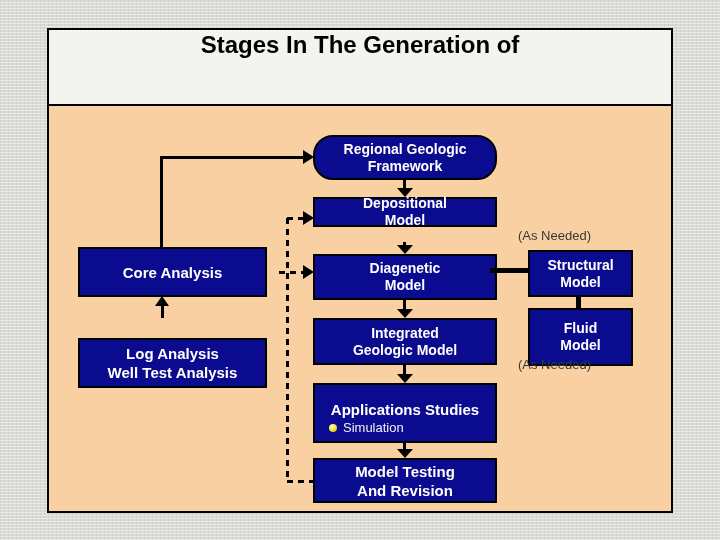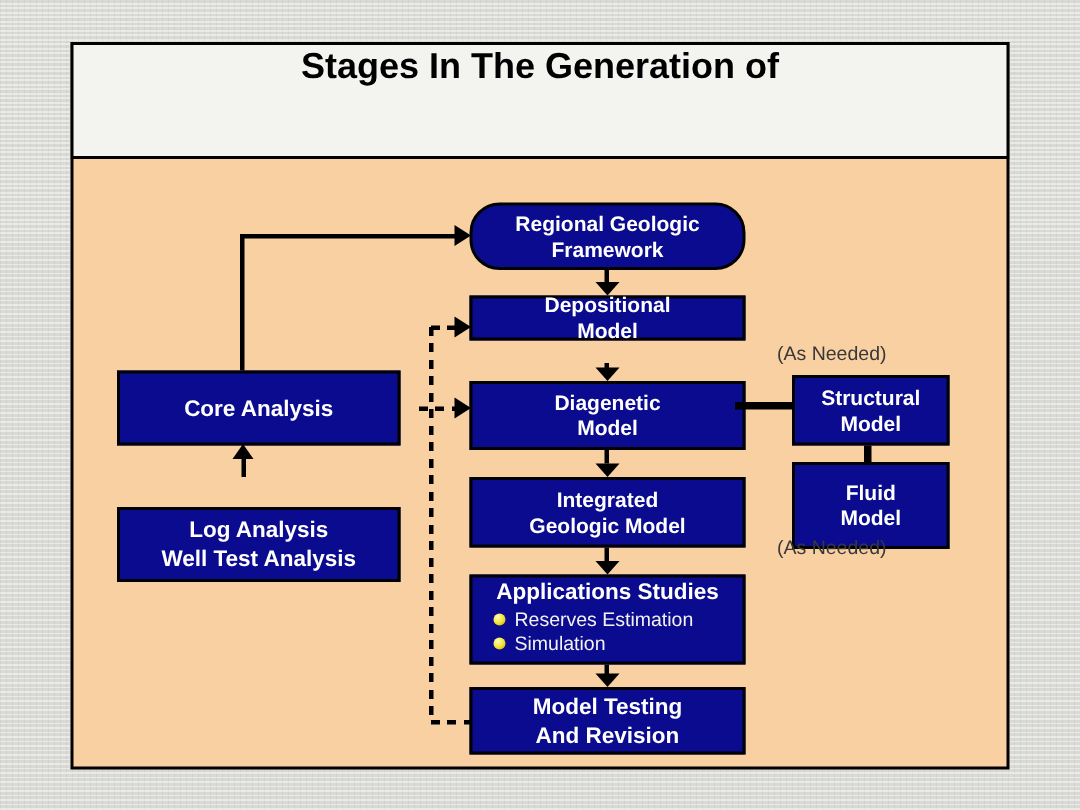--- a/index.html
+++ b/index.html
@@ -31,21 +31,21 @@
   .bx-log{left:78px;top:318px;width:189px;height:50px;font-size:15px;line-height:19px;margin-top:20px;}
   .bx-regional{left:313px;top:135px;width:184px;height:45px;border-radius:20px;}
   .bx-depositional{left:313px;top:197px;width:184px;height:30px;}
   .bx-diagenetic{left:313px;top:254px;width:184px;height:46px;}
   .bx-integrated{left:313px;top:318px;width:184px;height:47px;}
   .bx-testing{left:313px;top:458px;width:184px;height:45px;font-size:15px;line-height:19px;}
   .bx-structural{left:528px;top:250px;width:105px;height:47px;text-align:center;}
   .bx-fluid{left:528px;top:308px;width:105px;height:58px;}
   
   .bx-apps{left:313px;top:383px;width:184px;height:60px;background:#0b0b8f;border:2px solid #000;
-    display:flex;flex-direction:column;padding-top:1px;}
+    display:flex;flex-direction:column;padding-top:16px;}
   .apps-heading{color:#fff;font-weight:bold;font-size:15px;text-align:center;line-height:18px;}
   .bullet-row{display:flex;align-items:center;margin-left:14px;line-height:15px;margin-top:1px;}
   .bullet-dot{display:inline-block;width:8px;height:8px;border-radius:50%;margin-right:6px;flex:0 0 auto;
     background:radial-gradient(circle at 35% 30%, #ffffb0 0%, #f2e22e 55%, #b89a00 100%);}
   .bullet-text{color:#f2f2f2;font-size:13px;font-weight:normal;}
   
   .ln{background:#000;}
   .l-vert{left:160px;top:156px;width:3px;height:91px;}
   .l-horiz{left:160px;top:156px;width:146px;height:3px;}
   .up-line{left:161px;top:306px;width:3px;height:12px;}
@@ -102,24 +102,20 @@
 Well Test Analysis</div>
   <div class="abs box bx-structural">Structural
 Model</div>
   <div class="abs box bx-fluid">Fluid
 Model</div>
 
   <div class="abs bx-apps">
     <div class="apps-heading">Applications Studies</div>
     <div class="bullet-row">
       <span class="bullet-dot"></span>
-      <span class="bullet-text">Reserves Estimation</span>
-    </div>
-    <div class="bullet-row">
-      <span class="bullet-dot"></span>
       <span class="bullet-text">Simulation</span>
     </div>
   </div>
 
   <div class="abs as-needed top">(As Needed)</div>
   <div class="abs as-needed bottom">(As Needed)</div>
 
   <div class="abs ln l-vert"></div>
   <div class="abs ln l-horiz"></div>
   <div class="abs tri tri-right ar1"></div>

